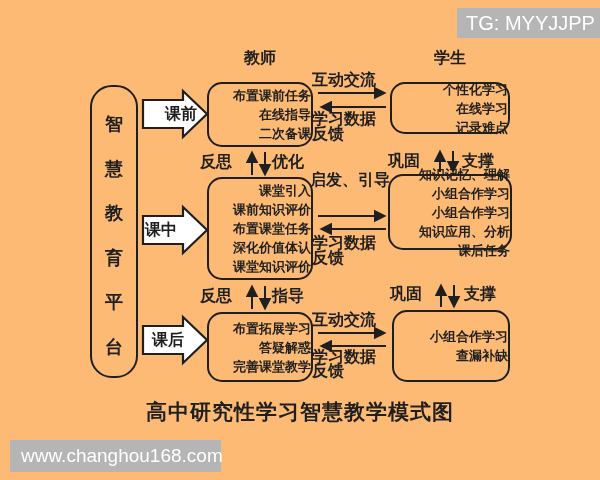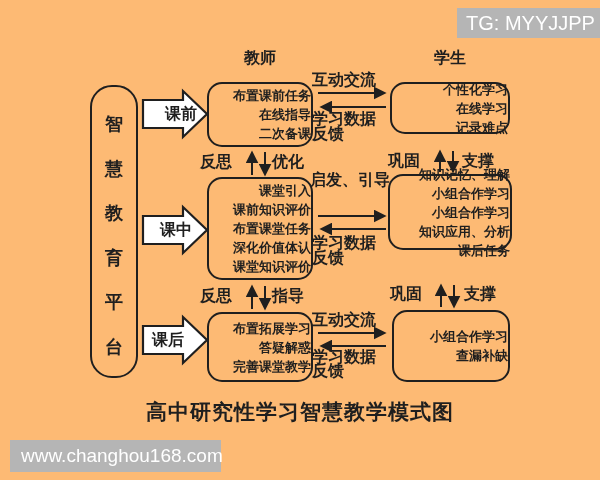--- a/index.html
+++ b/index.html
@@ -31,21 +31,21 @@
   .node div{font-size:13px;font-weight:bold;line-height:19px;white-space:nowrap;}
   #tbox1{left:207px;top:82px;width:106px;height:65px;}
   #tbox2{left:207px;top:177px;width:106px;height:103px;}
   #tbox3{left:207px;top:312px;width:106px;height:70px;}
   #sbox1{left:390px;top:82px;width:120px;height:52px;}
   #sbox2{left:388px;top:174px;width:124px;height:76px;}
   #sbox3{left:392px;top:310px;width:118px;height:72px;}
   
   .lbl{font-size:16px;font-weight:bold;white-space:nowrap;line-height:15px;}
   #ph1{left:145px;top:106px;width:40px;margin-left:20px;}
-  #ph2{left:160px;top:222px;width:40px;}
+  #ph2{left:145px;top:222px;width:40px;}
   #ph3{left:152px;top:332px;width:40px;}
   #hl1f{left:312px;top:72px;width:80px;}
   #hl1b1{left:312px;top:111px;width:80px;}
   #hl1b2{left:312px;top:126px;width:80px;}
   #hl2f{left:310px;top:172px;width:84px;}
   #hl2b1{left:312px;top:235px;width:80px;}
   #hl2b2{left:312px;top:250px;width:80px;}
   #hl3f{left:312px;top:312px;width:80px;}
   #hl3b1{left:312px;top:349px;width:80px;}
   #hl3b2{left:312px;top:363px;width:80px;}

